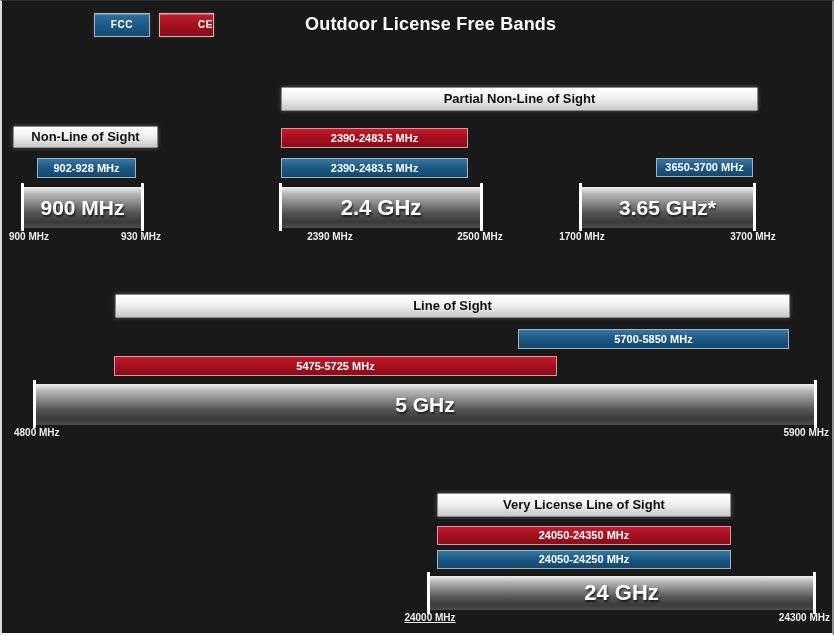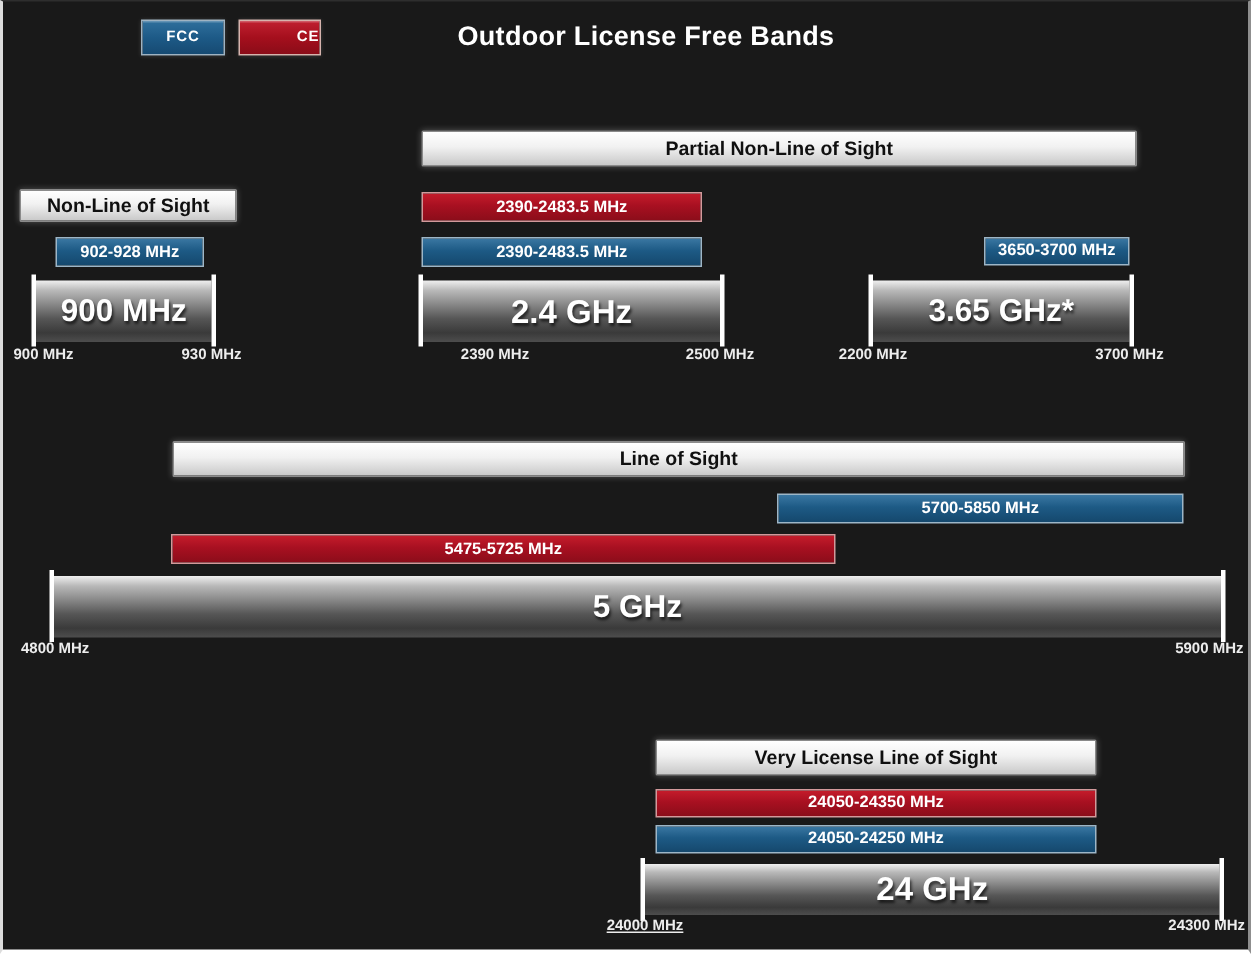--- a/index.html
+++ b/index.html
@@ -86,21 +86,21 @@
   <div class="tick" style="left:139px; top:182px; height:48px;"></div>
   <div class="tick" style="left:277px; top:182px; height:48px;"></div>
   <div class="tick" style="left:478px; top:182px; height:48px;"></div>
   <div class="tick" style="left:577px; top:182px; height:48px;"></div>
   <div class="tick" style="left:751px; top:182px; height:48px;"></div>
 
   <div class="axis" style="left:7px; top:230px;">900 MHz</div>
   <div class="axis ctr" style="left:139px; top:230px;">930 MHz</div>
   <div class="axis ctr" style="left:280px; top:230px;margin-left:48px;">2390 MHz</div>
   <div class="axis ctr" style="left:478px; top:230px;">2500 MHz</div>
-  <div class="axis ctr" style="left:580px; top:230px;">2200 MHz</div>
+  <div class="axis ctr" style="left:580px; top:230px;">1700 MHz</div>
   <div class="axis ctr" style="left:751px; top:230px;">3700 MHz</div>
 
   <div class="hdr" style="left:113px; top:293px; width:675px;">Line of Sight</div>
 
   <div class="rbar blue" style="left:516px; top:328px; width:271px;">5700-5850 MHz</div>
   <div class="rbar red" style="left:112px; top:355px; width:443px;">5475-5725 MHz</div>
 
   <div class="gbar" style="left:34px; top:383px; width:778px; height:41px; line-height:41px; font-size:21px;">5 GHz</div>
 
   <div class="tick" style="left:31px; top:379px; height:48px;"></div>

